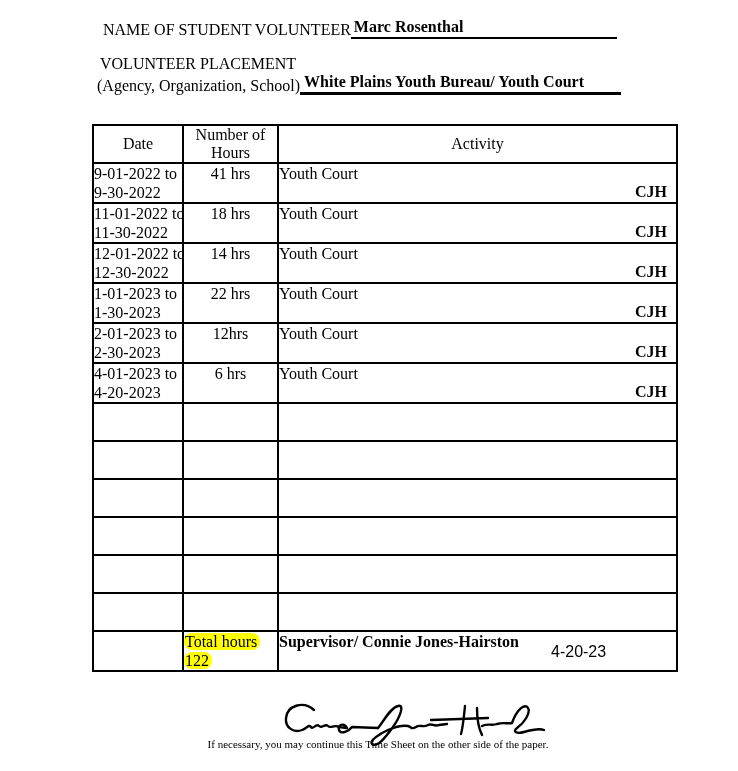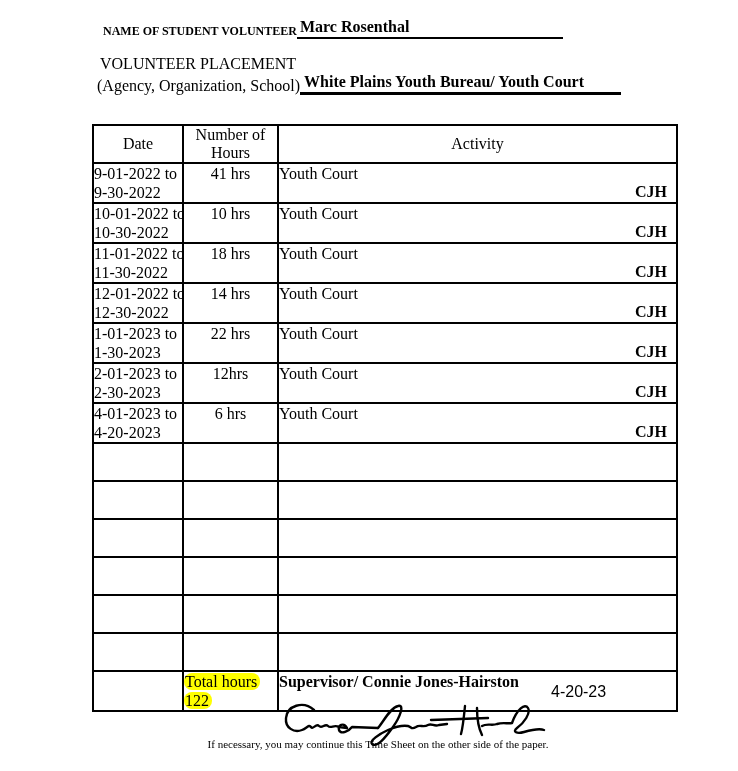--- a/index.html
+++ b/index.html
@@ -12,21 +12,21 @@
     font-family: "Liberation Serif", serif;
     font-size: 16px;
     overflow: hidden;
   }
 
   
   .line-name {
     position: absolute; left: 103px; top: 18px;
     display: flex; align-items: flex-end; white-space: nowrap;
   }
-  .line-name .lbl { font-size: 12px; font-weight: bold; }
+  .line-name .lbl { font-size: 16px; }
   .fill-name {
     display: inline-block; margin-left: 0; width: 263px;
     border-bottom: 2px solid #000; font-weight: bold; padding: 0 0 1px 3px;
     white-space: nowrap;
   }
   .line-placement { position: absolute; left: 100px; top: 55px; white-space: nowrap; }
   .line-agency {
     position: absolute; left: 97px; top: 73px;
     display: flex; align-items: flex-end; white-space: nowrap;
   }
@@ -111,31 +111,20 @@
         <th>Activity</th>
       </tr>
     </thead>
     <tbody>
       <tr>
         <td class="c-date">
           <div>9-01-2022 to</div>
           <div>9-30-2022</div>
         </td>
         <td class="c-hours">41 hrs</td>
-        <td class="c-act">
-          <div>Youth Court</div>
-          <div class="act-initials">CJH</div>
-        </td>
-      </tr>
-      <tr>
-        <td class="c-date">
-          <div>10-01-2022 to</div>
-          <div>10-30-2022</div>
-        </td>
-        <td class="c-hours">10 hrs</td>
         <td class="c-act">
           <div>Youth Court</div>
           <div class="act-initials">CJH</div>
         </td>
       </tr>
       <tr>
         <td class="c-date">
           <div>11-01-2022 to</div>
           <div>11-30-2022</div>
         </td>

